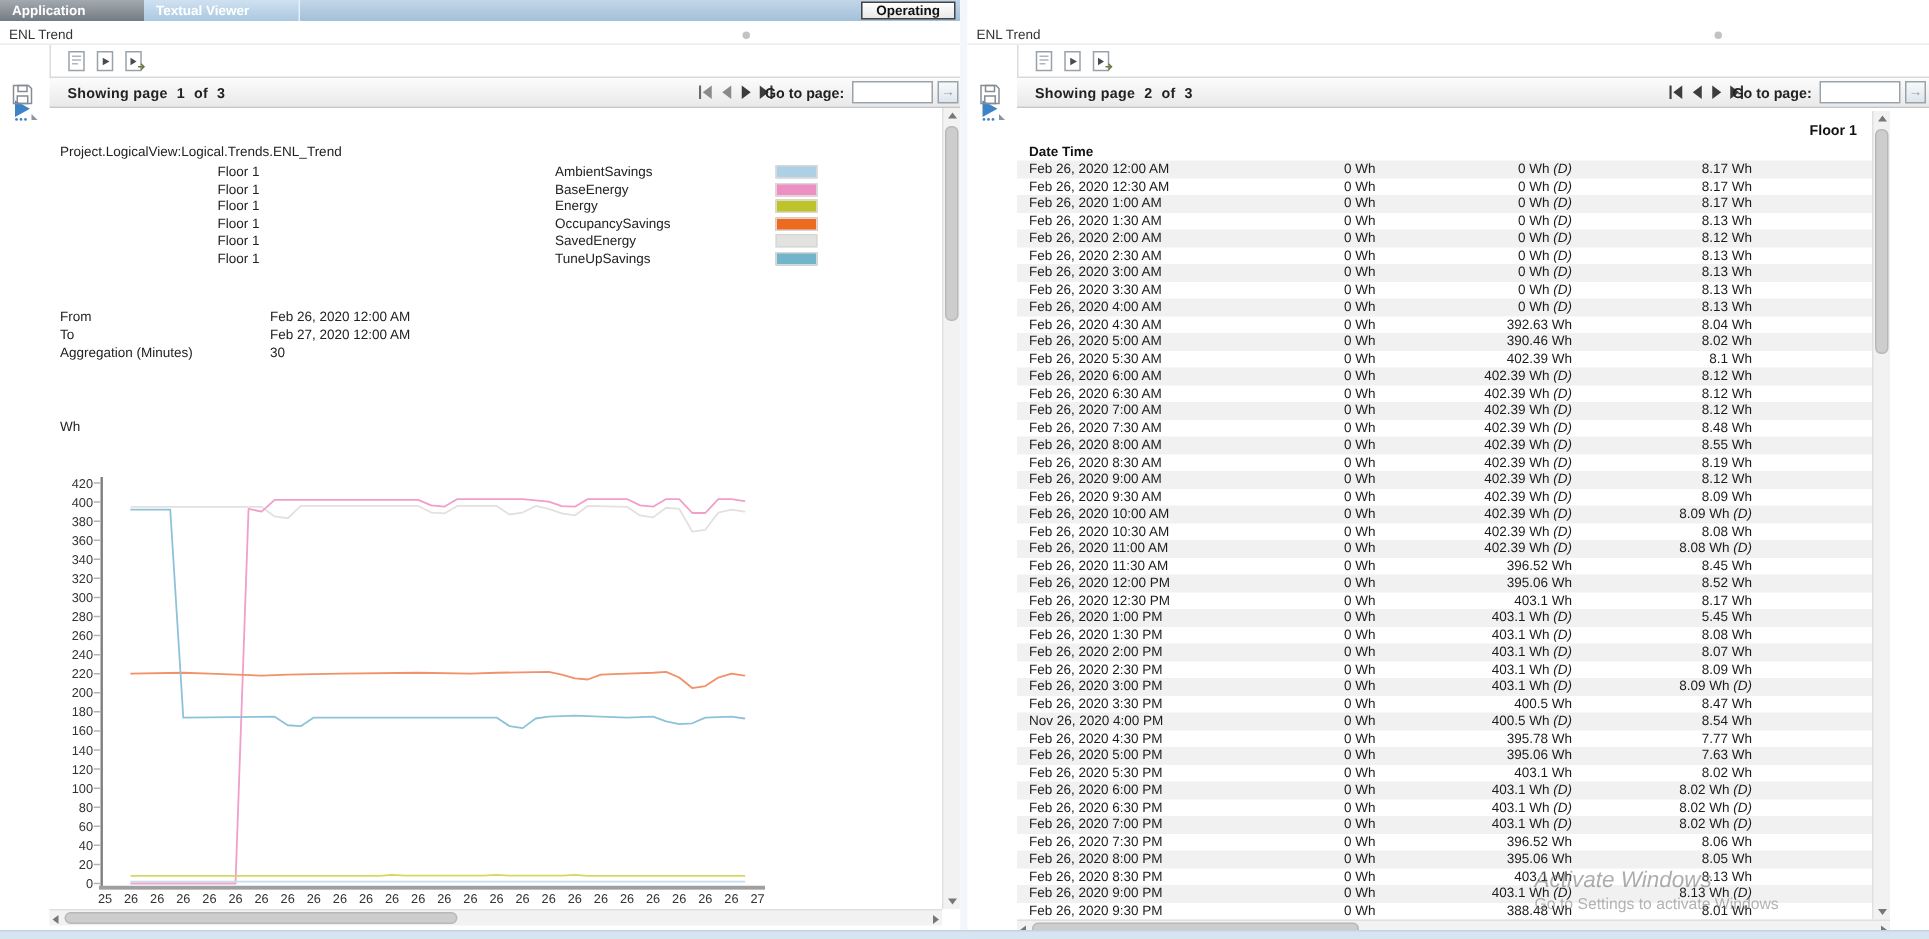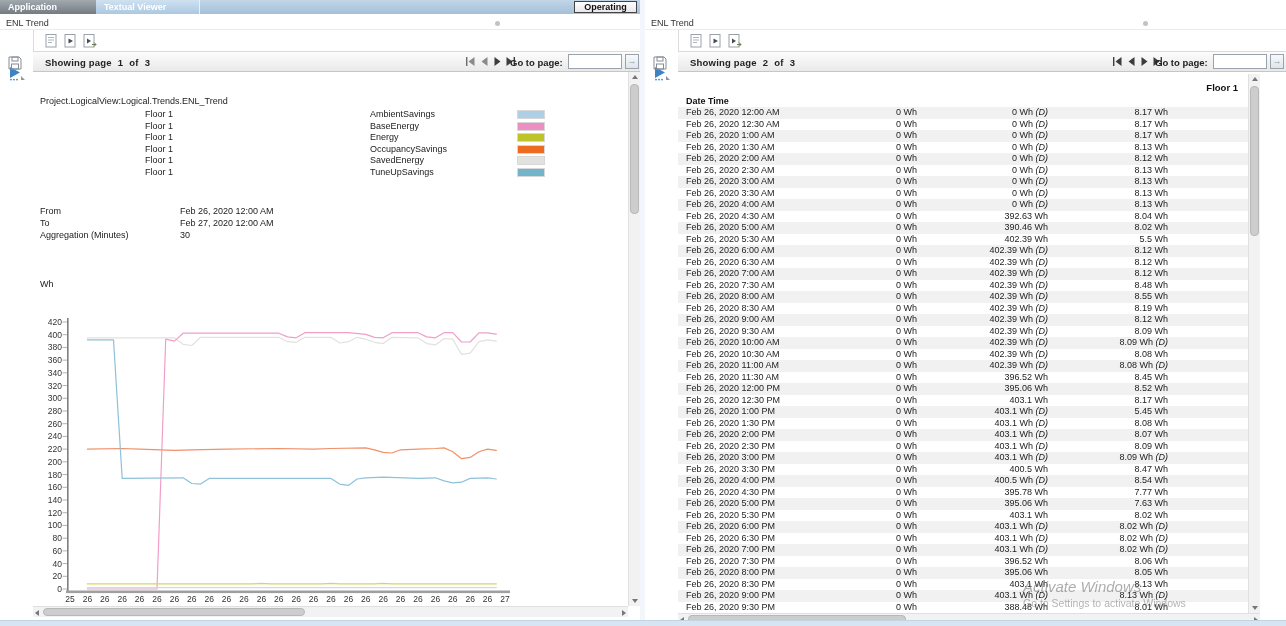--- a/index.html
+++ b/index.html
@@ -498,21 +498,21 @@
             <div class="c0">Feb 26, 2020 5:00 AM</div>
             <div class="cr"><span>0 Wh</span></div>
             <div class="cr"><span>390.46 Wh</span></div>
             <div class="cr"><span>8.02 Wh</span></div>
             <div></div>
           </div>
           <div class="trow">
             <div class="c0">Feb 26, 2020 5:30 AM</div>
             <div class="cr"><span>0 Wh</span></div>
             <div class="cr"><span>402.39 Wh</span></div>
-            <div class="cr"><span>5.5 Wh</span></div>
+            <div class="cr"><span>8.1 Wh</span></div>
             <div></div>
           </div>
           <div class="trow">
             <div class="c0">Feb 26, 2020 6:00 AM</div>
             <div class="cr"><span>0 Wh</span></div>
             <div class="cr"><span>402.39 Wh <i>(D)</i></span></div>
             <div class="cr"><span>8.12 Wh</span></div>
             <div></div>
           </div>
           <div class="trow">
@@ -642,21 +642,21 @@
             <div></div>
           </div>
           <div class="trow">
             <div class="c0">Feb 26, 2020 3:30 PM</div>
             <div class="cr"><span>0 Wh</span></div>
             <div class="cr"><span>400.5 Wh</span></div>
             <div class="cr"><span>8.47 Wh</span></div>
             <div></div>
           </div>
           <div class="trow">
-            <div class="c0">Feb 26, 2020 4:00 PM</div>
+            <div class="c0">Nov 26, 2020 4:00 PM</div>
             <div class="cr"><span>0 Wh</span></div>
             <div class="cr"><span>400.5 Wh <i>(D)</i></span></div>
             <div class="cr"><span>8.54 Wh</span></div>
             <div></div>
           </div>
           <div class="trow">
             <div class="c0">Feb 26, 2020 4:30 PM</div>
             <div class="cr"><span>0 Wh</span></div>
             <div class="cr"><span>395.78 Wh</span></div>
             <div class="cr"><span>7.77 Wh</span></div>

